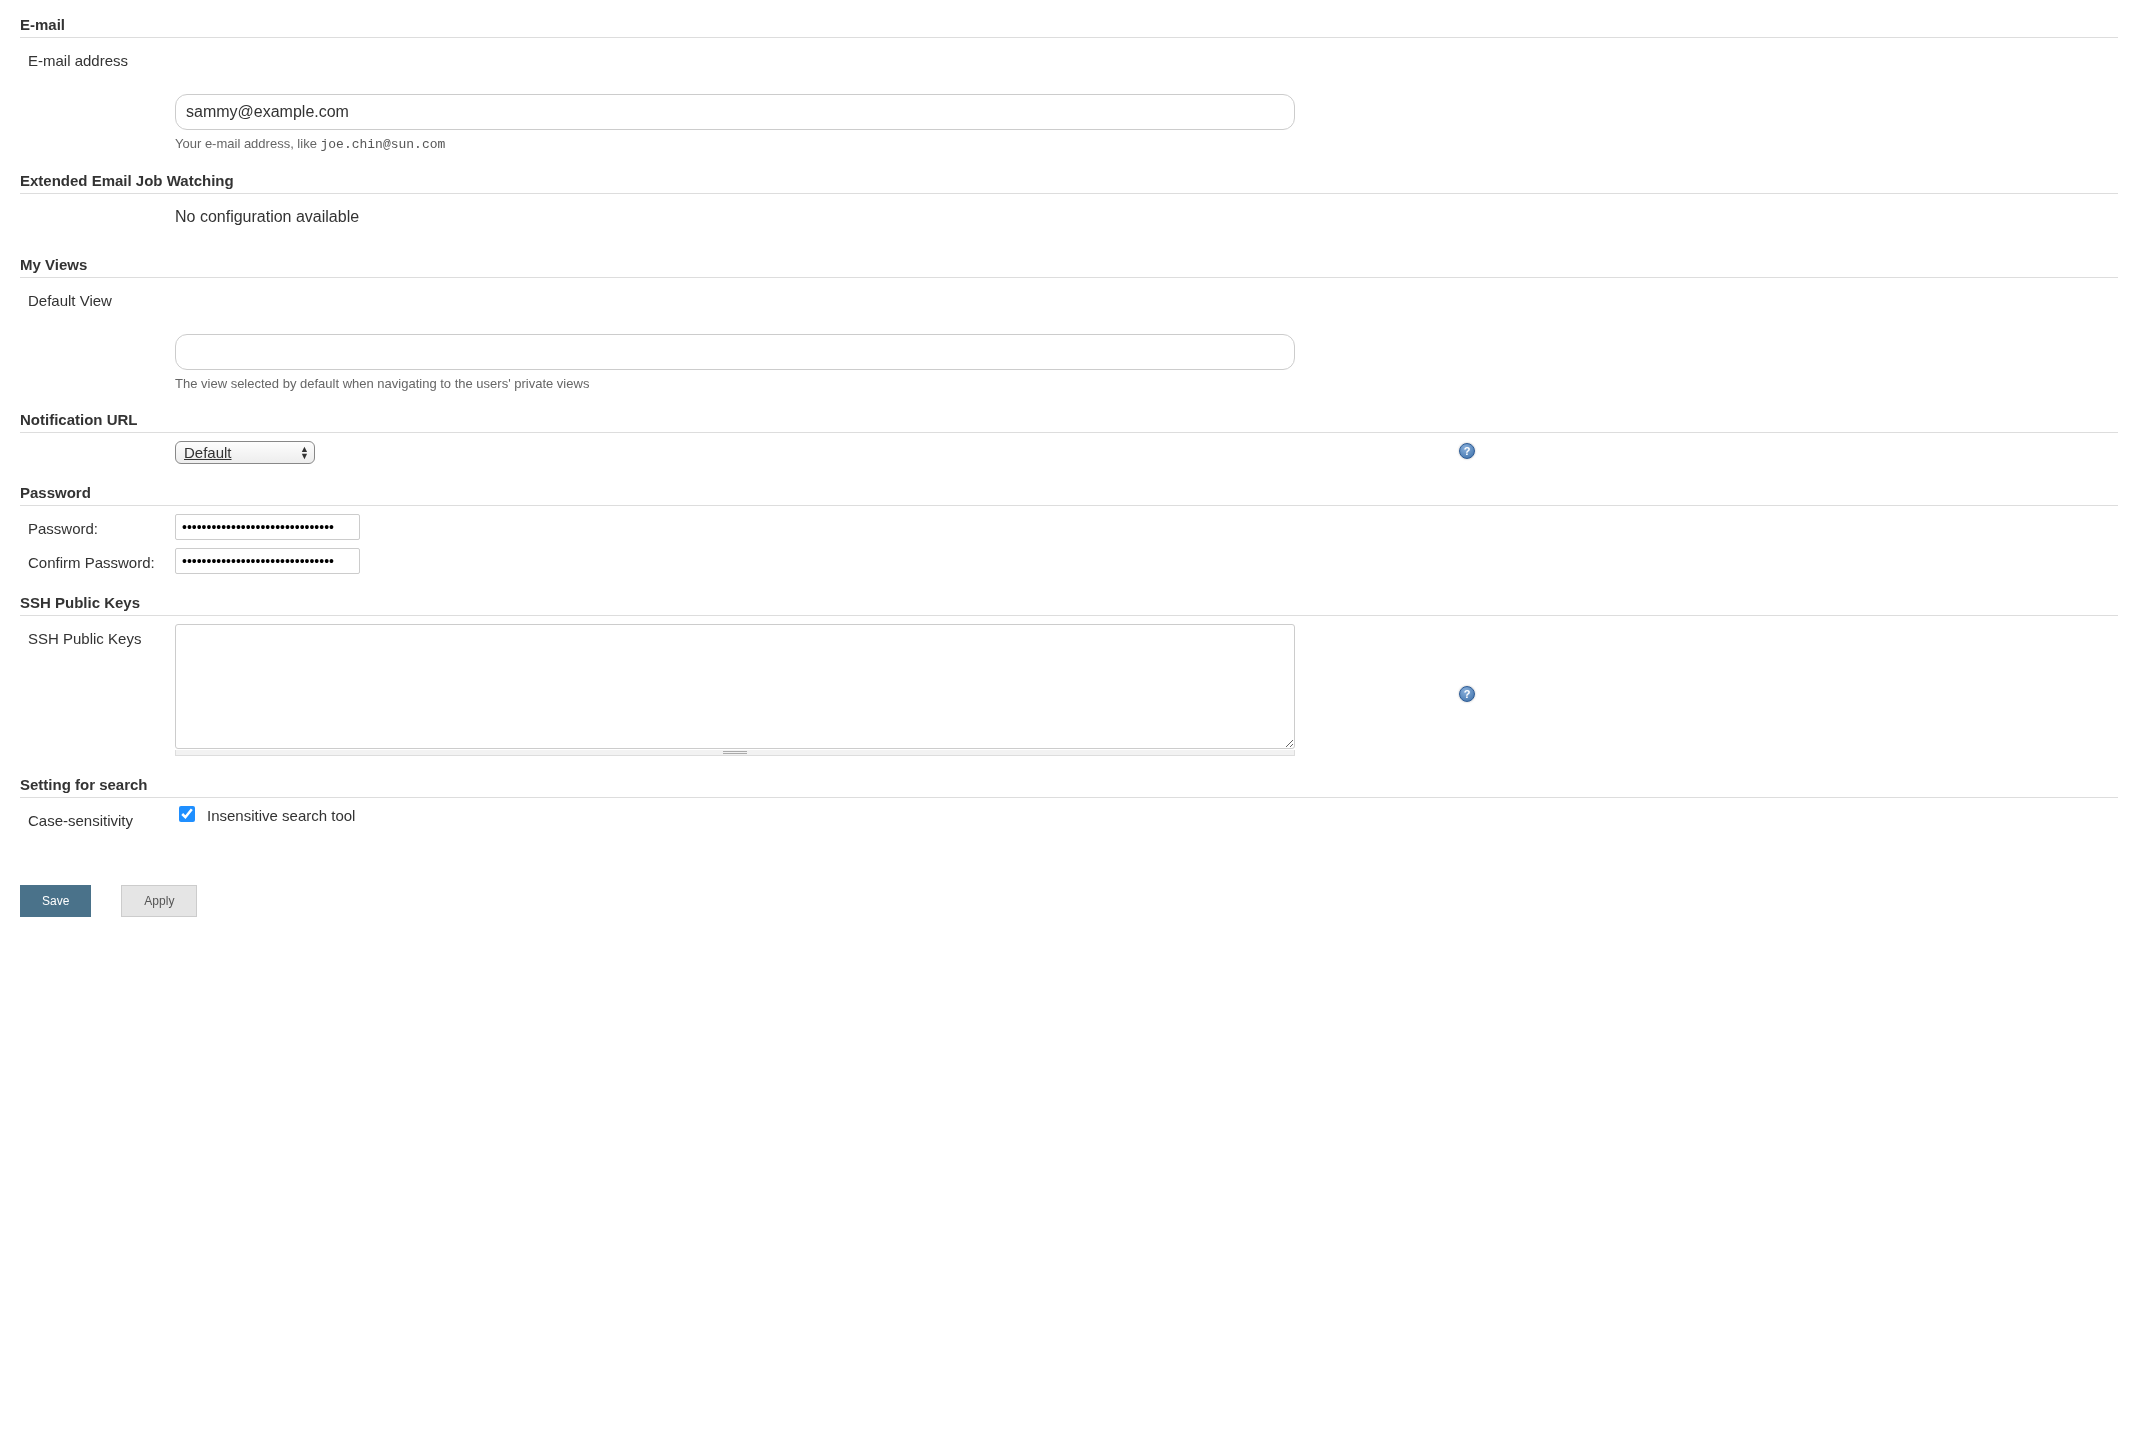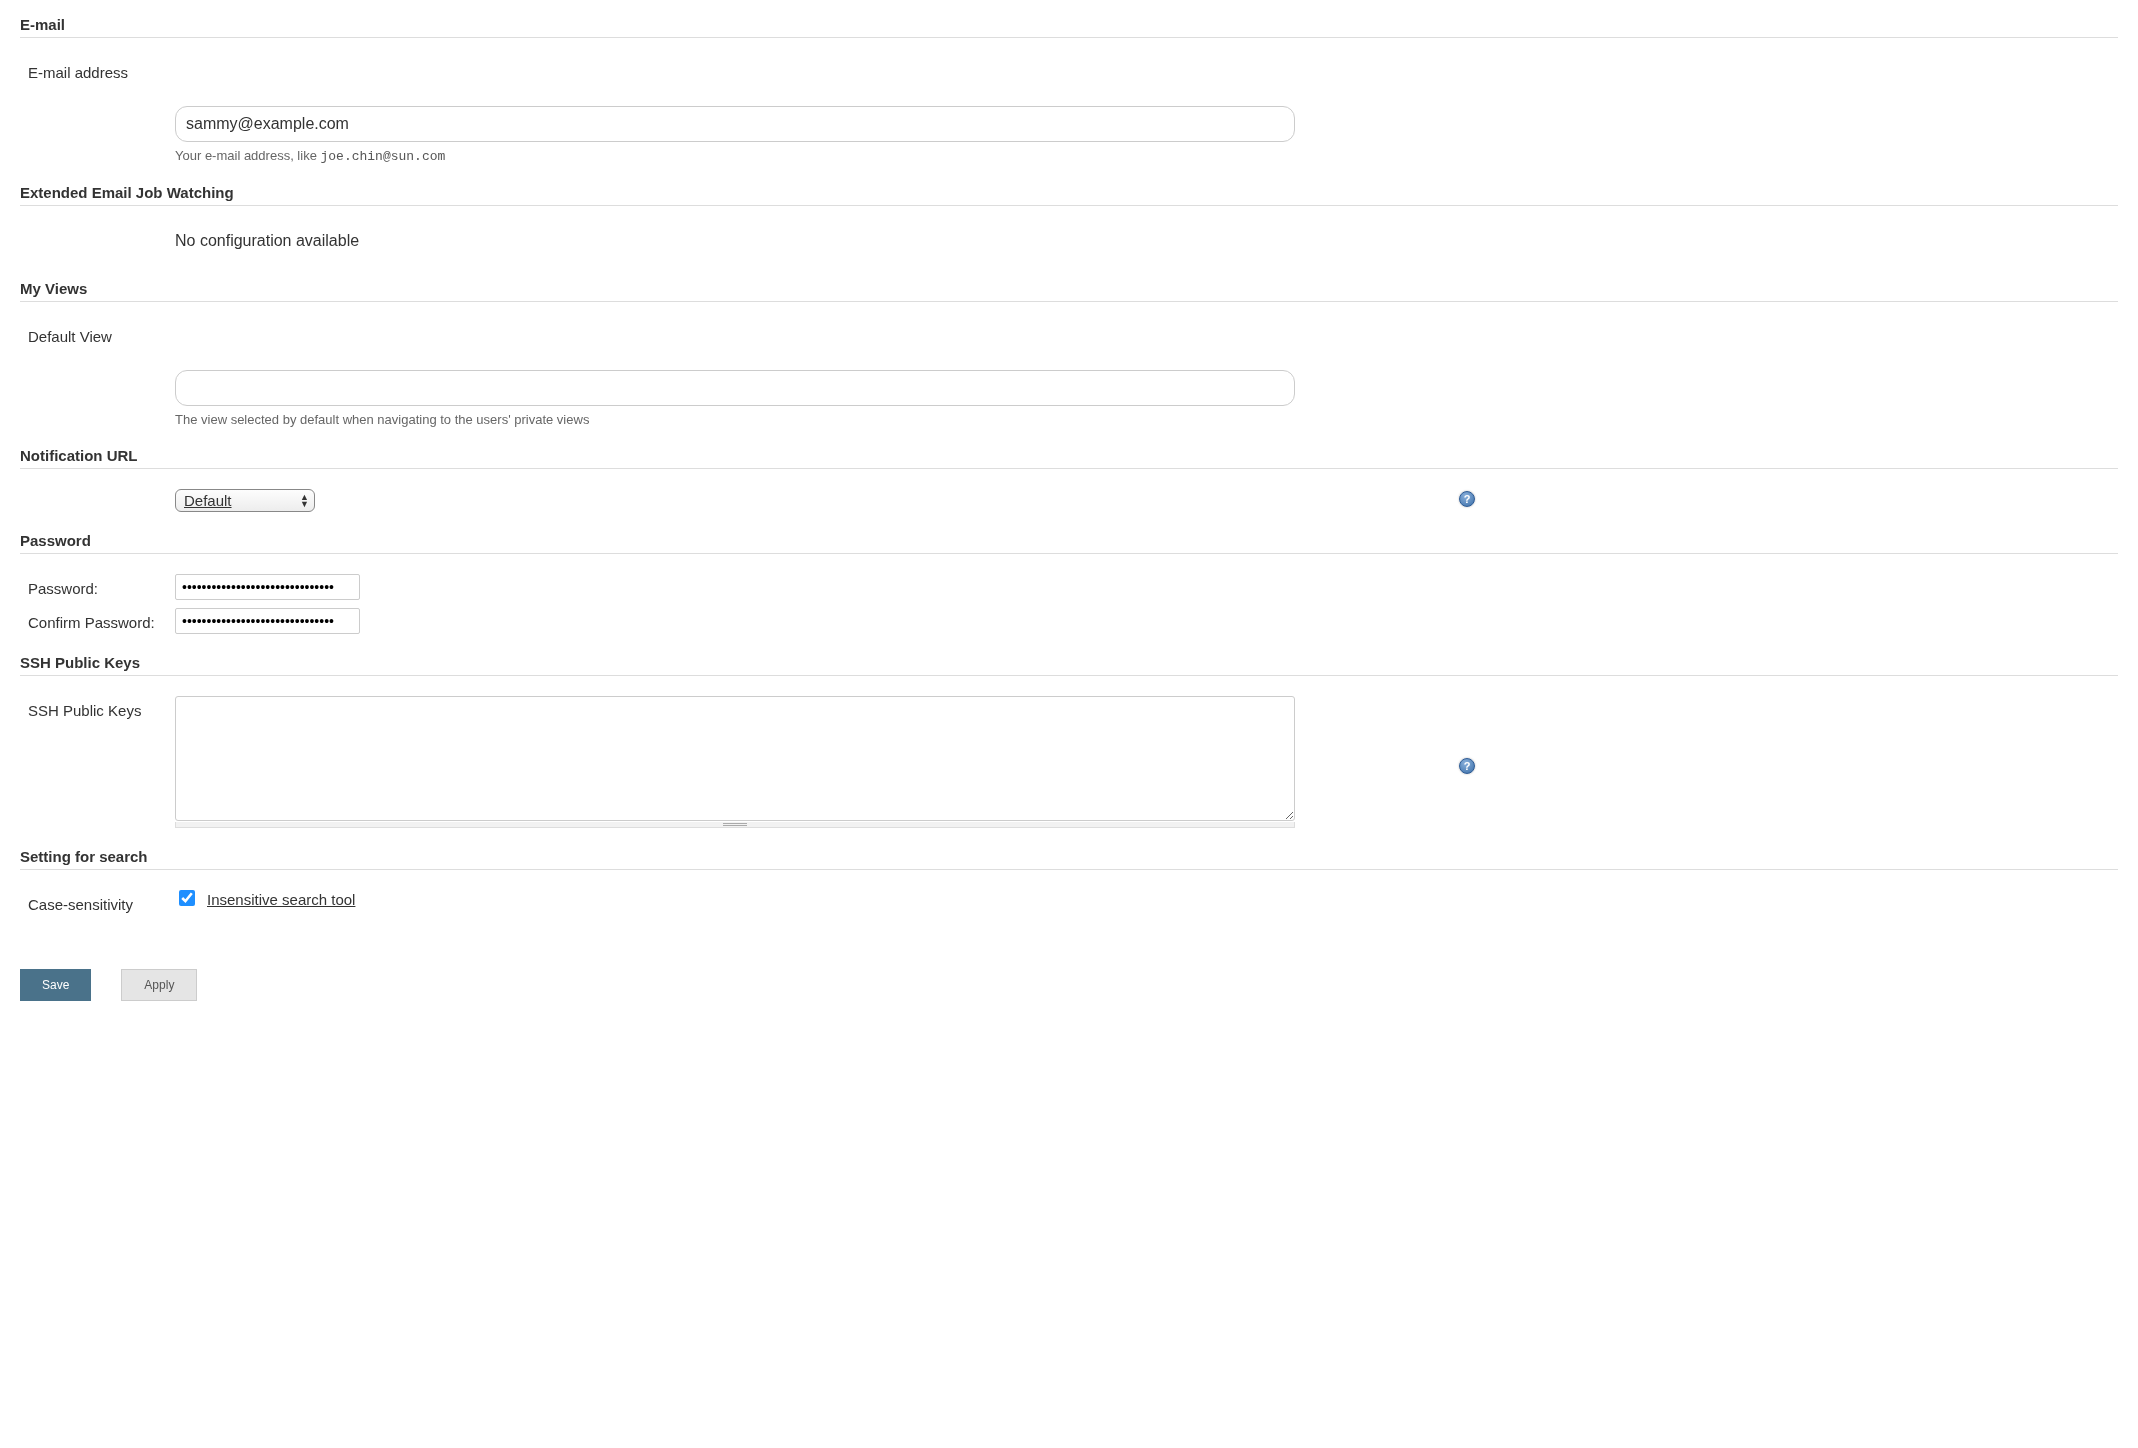--- a/index.html
+++ b/index.html
@@ -11,21 +11,21 @@
     color: #333;
     background: #fff;
   }
   .section-heading {
     font-weight: bold;
     font-size: 15px;
     color: #333;
     padding: 6px 0 4px 0;
     border-bottom: 1px solid #ddd;
     margin-top: 14px;
-    margin-bottom: 20px;
+    margin-bottom: 8px;
   }
   .section-heading.first { margin-top: 0; }
   .row {
     display: flex;
     align-items: flex-start;
     margin-bottom: 8px;
   }
   .label-col {
     width: 155px;
     flex: 0 0 155px;
@@ -149,21 +149,21 @@
   }
   .help-icon.ssh { top: 62px; }
   .checkbox {
     width: 16px;
     height: 16px;
     accent-color: #1f8fff;
     margin-right: 12px;
     margin-top: 0;
     vertical-align: middle;
   }
-  .chk-row { display:flex; align-items:center;text-decoration:underline; }
+  .chk-row { display:flex; align-items:center; }
   .chk-label { 
     font-size: 15px;
     color: #333;
   }
   .btn-row {
     margin-top: 36px;
     display: flex;
     gap: 30px;
   }
   .btn {

